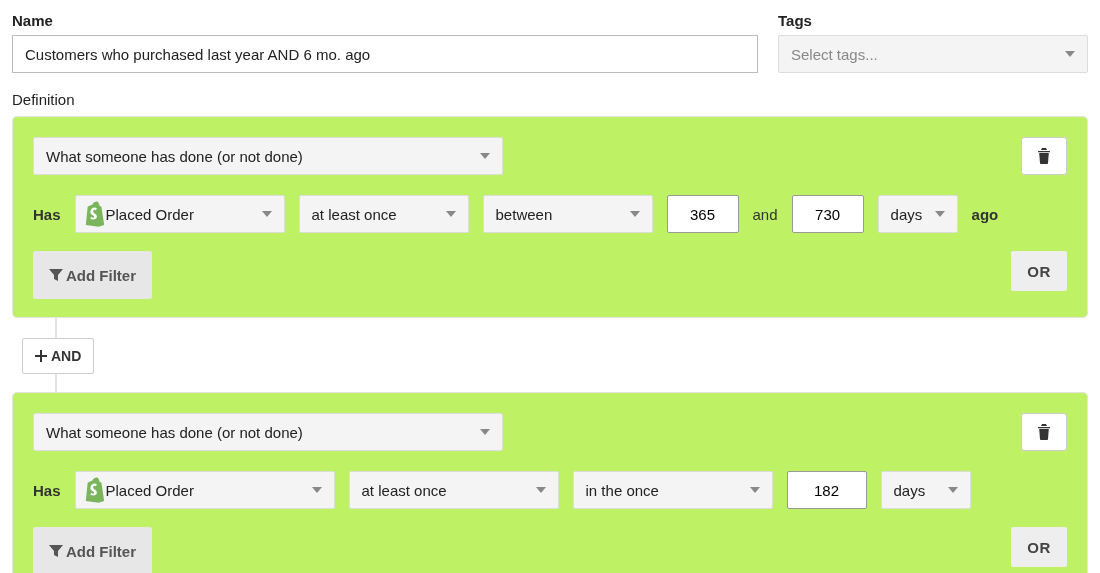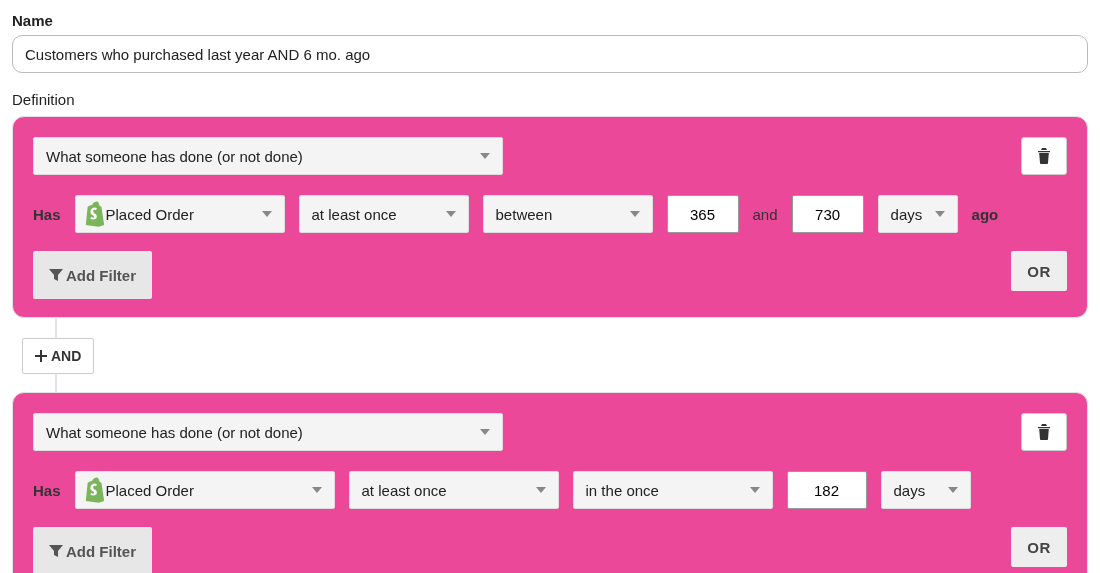--- a/index.html
+++ b/index.html
@@ -13,21 +13,21 @@
     width: 1100px;
   }
   .top-row { display: flex; gap: 20px; margin-bottom: 18px; }
   .field-group { display: flex; flex-direction: column; gap: 6px; }
   .name-group { flex: 1; }
   .tags-group { width: 310px; }
   .field-label { font-weight: 600; color: #222; }
   .text-input {
     height: 38px;
     border: 1px solid #bbb;
-    border-radius: 10px;
+    border-radius: 0;
     padding: 0 12px;
     font-size: 15px;
     color: #222;
   }
   .select {
     height: 38px;
     border: 1px solid #ddd;
     background: #f4f4f4;
     border-radius: 2px;
     display: flex;
@@ -41,24 +41,24 @@
   .caret {
     margin-left: auto;
     width: 0; height: 0;
     border-left: 5px solid transparent;
     border-right: 5px solid transparent;
     border-top: 6px solid #888;
   }
   .definition-label { font-weight: 400; margin-bottom: 8px; }
   .def-block {
     border: 1px solid #e3e3e3;
-    border-radius: 12px;
+    border-radius: 5px;
     padding: 20px 20px 18px 20px;
     position: relative;
-    background: #ec4899;
+    background: #bef264;
   }
   .cond-header { display: flex; align-items: flex-start; gap: 12px; }
   .cond-select { width: 470px; }
   .trash-btn {
     margin-left: auto;
     width: 46px; height: 38px;
     border: 1px solid #ccc;
     border-radius: 3px;
     background: #fff;
     display: flex;
@@ -148,20 +148,27 @@
   }
 </style>
 </head>
 <body>
 
 <div class="top-row">
   <div class="field-group name-group">
     <label class="field-label">Name</label>
     <input class="text-input" type="text" value="Customers who purchased last year AND 6 mo. ago" style="">
   </div>
+  <div class="field-group tags-group">
+    <label class="field-label">Tags</label>
+    <div class="select placeholder">
+      <span>Select tags...</span>
+      <span class="caret"></span>
+    </div>
+  </div>
 </div>
 
 <div class="field-label definition-label">Definition</div>
 
 <div class="def-block">
   <div class="cond-header">
     <div class="select cond-select">
       <span>What someone has done (or not done)</span>
       <span class="caret"></span>
     </div>

